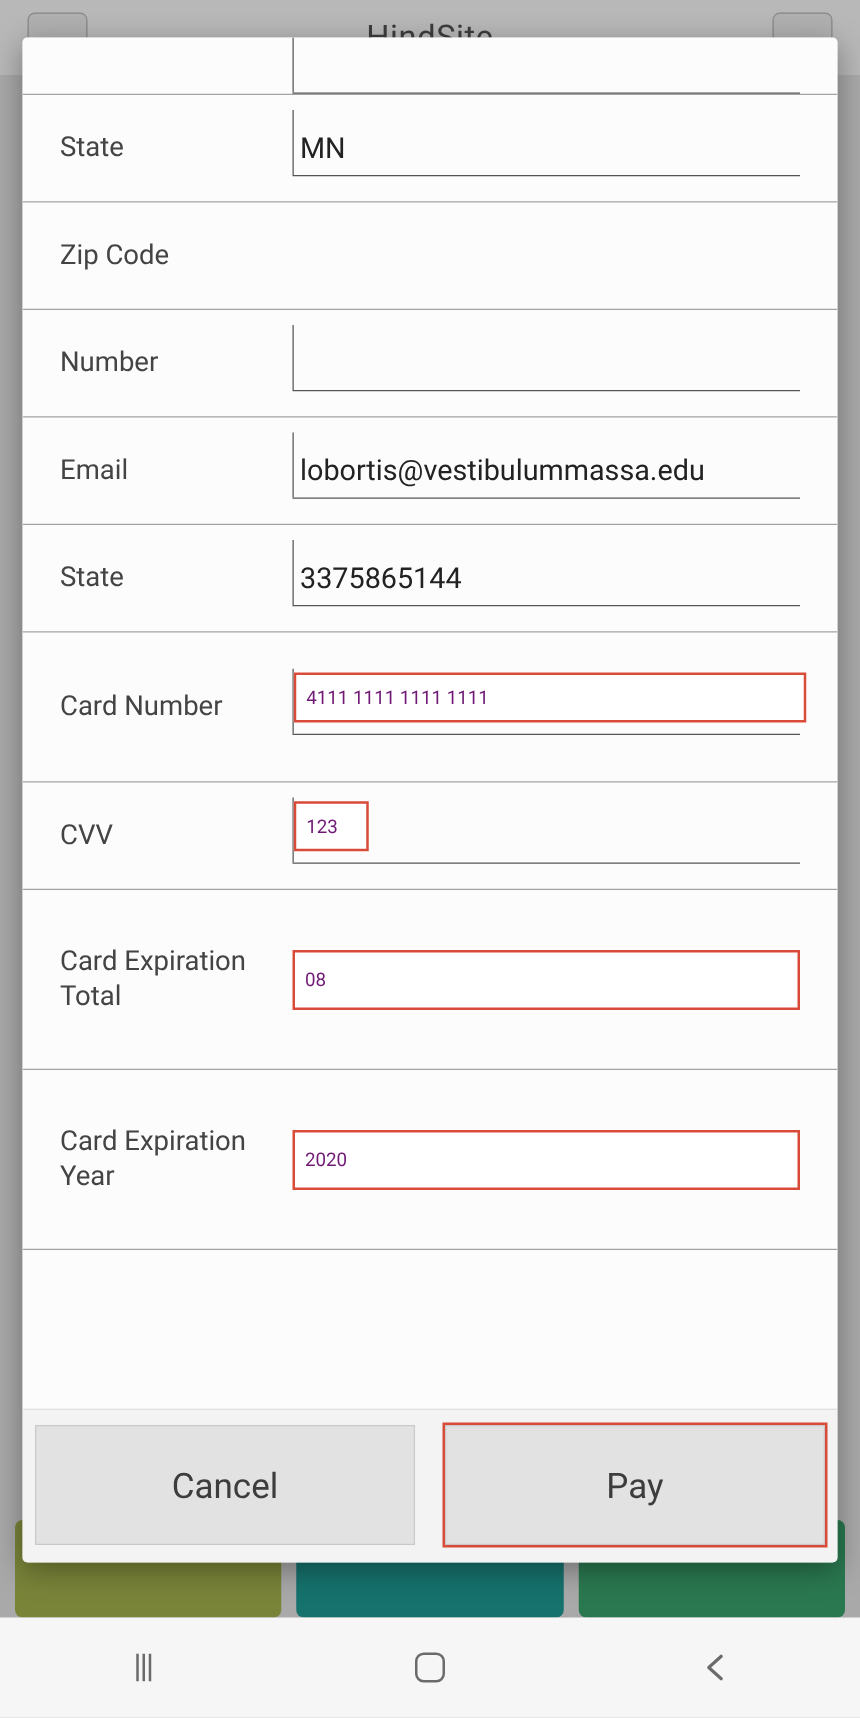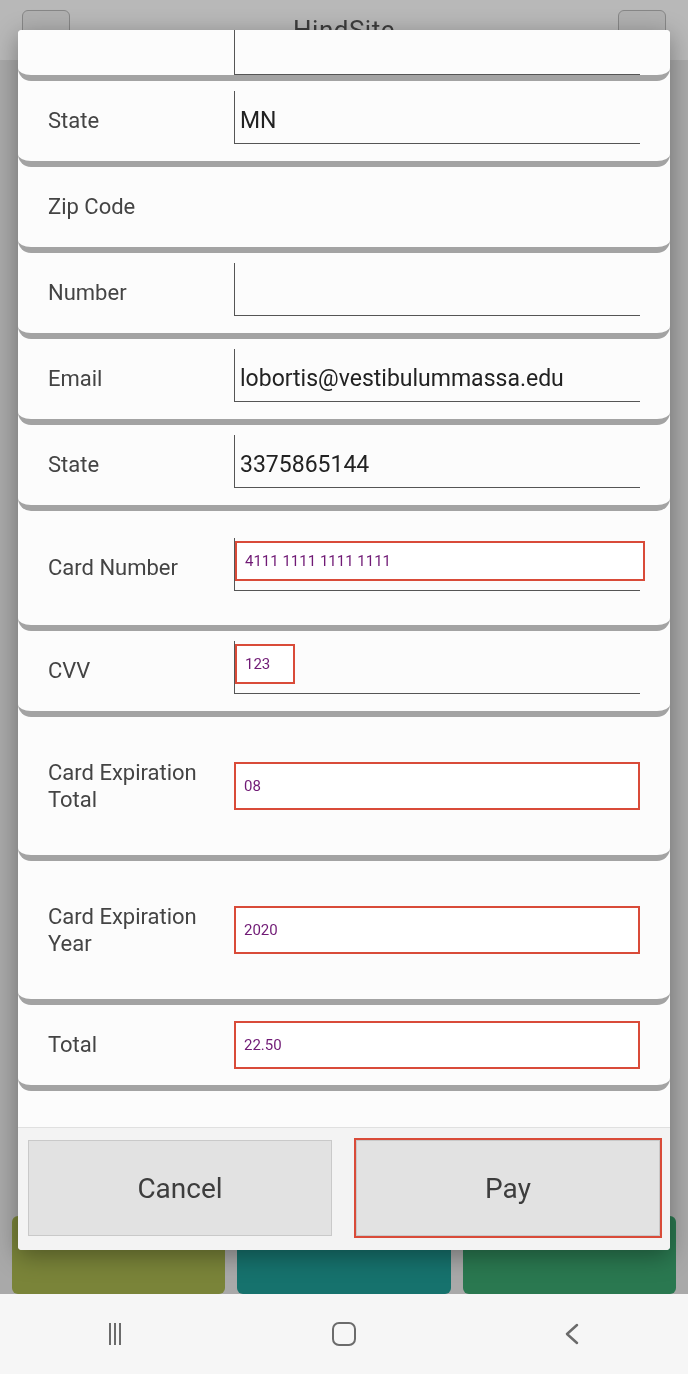--- a/index.html
+++ b/index.html
@@ -44,24 +44,23 @@
     border-radius: 4px;
     box-shadow: 0 6px 24px rgba(0,0,0,0.35);
     display: flex; flex-direction: column;
     overflow: hidden;
   }
 
   .form-scroll { flex: 1; overflow: hidden; background: #fcfcfc; }
 
   .row {
     display: flex; align-items: center;
-    border-bottom: 6px solid #a3a3a3;
+    border-bottom: 1px solid #a3a3a3;
     padding: 0 30px;
     min-height: 86px;
-    border-radius: 13px;
   }
   .row.tall { min-height: 120px; }
   .row.top-cut { min-height: 42px; align-items: flex-end; }
 
   .lbl {
     width: 150px; flex-shrink: 0;
     font-size: 22px; color: #444;
     line-height: 1.25;
   }
 
@@ -262,28 +261,20 @@
 
     <div class="row" style="min-height:144px">
       <div class="lbl">Card Expiration Year</div>
       <div class="field-wrap">
         <div class="redbox full">
           <input value="2020" style="">
         </div>
       </div>
     </div>
 
-    <div class="row">
-      <div class="lbl">Total</div>
-      <div class="field-wrap">
-        <div class="redbox full">
-          <input value="22.50" style="">
-        </div>
-      </div>
-    </div>
 
   </div>
 
   <div class="footer">
     <div class="btn">Cancel</div>
     <div class="btn redring">Pay</div>
   </div>
 </div>
 
 <div class="navbar">

